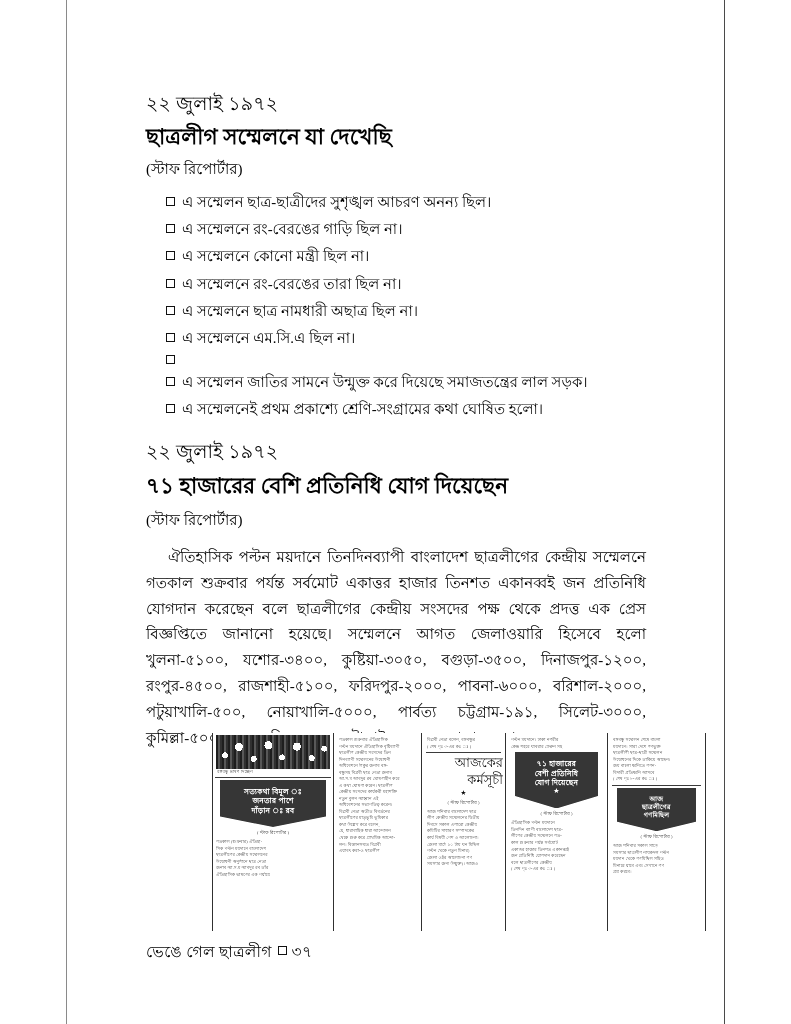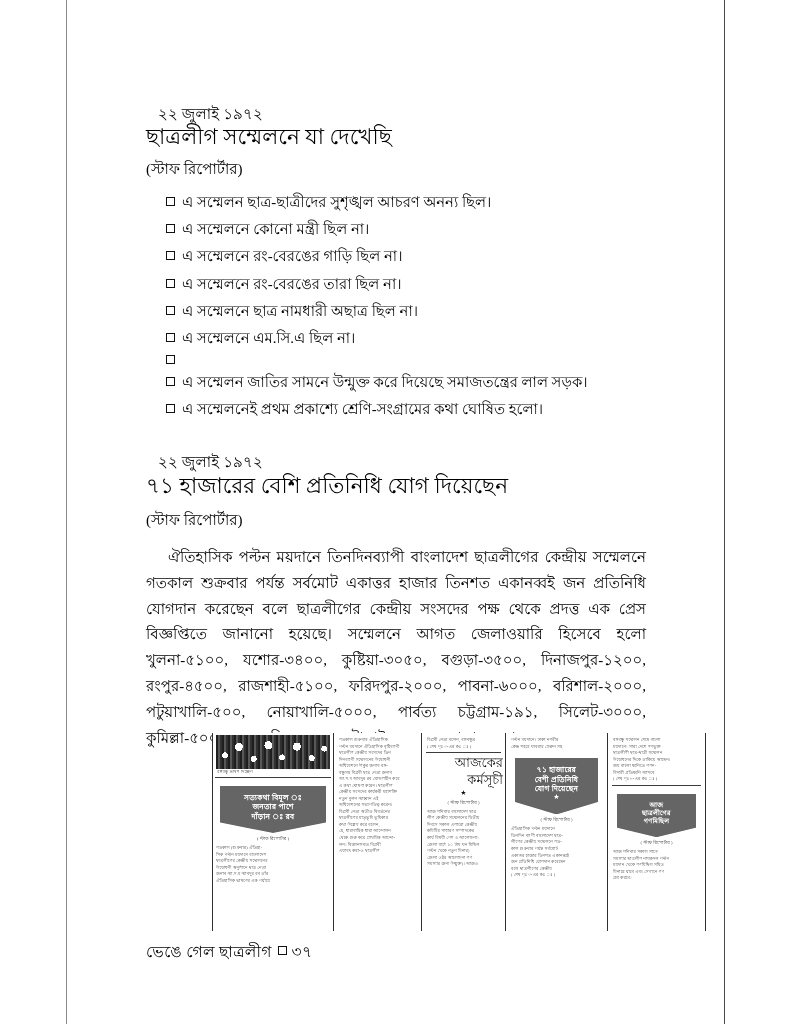--- a/index.html
+++ b/index.html
@@ -55,28 +55,28 @@
     box-sizing: border-box;
   }
   .content {
     position: absolute;
     left: 79px;
     width: 500px;
     top: 0;
   }
 
   .dateline {
-    font-size: 15px;
+    font-size: 19px;
     letter-spacing: .2px;
-    margin: 12px;
+    margin: 0;
     line-height: 1.2;
   }
   .article-title {
     font-size: 21.5px;
-    font-weight: 400;
+    font-weight: 700;
     margin: 0;
     line-height: 1.3;
     letter-spacing: .1px;
   }
   .byline {
     font-size: 15px;
     margin: 0;
     line-height: 1.3;
   }
 
@@ -162,22 +162,22 @@
     color: #2b2b2b;
     margin: 1px 4px 2px 4px;
     letter-spacing: .2px;
     line-height: 1.1;
     white-space: nowrap;
     overflow: hidden;
   }
 
   
   .pennant {
-    margin: 8px 7px 2px 7px;
-    background: #a16207;
+    margin: 2px 7px 2px 7px;
+    background: #0c4a6e;
     color: #fff;
     text-align: center;
     padding: 7px 3px 12px 3px;
     clip-path: polygon(0 0, 100% 0, 100% 78%, 50% 100%, 0 78%);
     line-height: 1.28;
   }
   .pennant .pl {
     display: block;
     font-size: 7.4px;
     font-weight: 700;
@@ -263,25 +263,25 @@
     </div>
 
     <div class="content" style="top:193px;">
       <ul class="bullet-list">
         <li>
             <span class="sq"></span>
             <span>এ সম্মেলন ছাত্র-ছাত্রীদের সুশৃঙ্খল আচরণ অনন্য ছিল।</span>
           </li>
         <li>
             <span class="sq"></span>
+            <span>এ সম্মেলনে রং-বেরঙের গাড়ি ছিল না।</span>
+          </li>
+        <li>
+            <span class="sq"></span>
             <span>এ সম্মেলনে কোনো মন্ত্রী ছিল না।</span>
-          </li>
-        <li>
-            <span class="sq"></span>
-            <span>এ সম্মেলনে রং-বেরঙের গাড়ি ছিল না।</span>
           </li>
         <li>
             <span class="sq"></span>
             <span>এ সম্মেলনে রং-বেরঙের তারা ছিল না।</span>
           </li>
         <li>
             <span class="sq"></span>
             <span>এ সম্মেলনে ছাত্র নামধারী অছাত্র ছিল না।</span>
           </li>
         <li>

